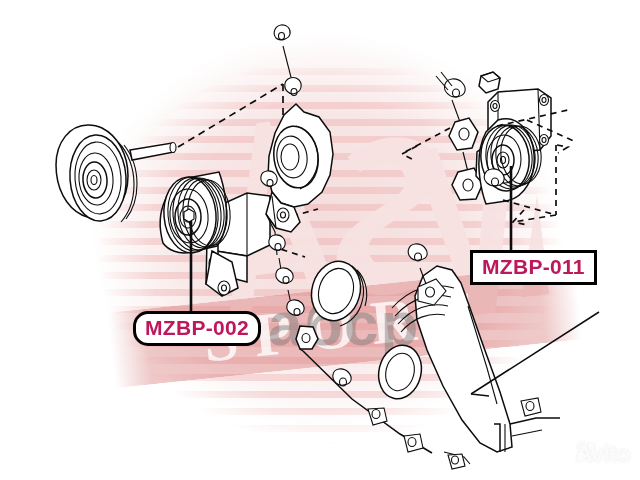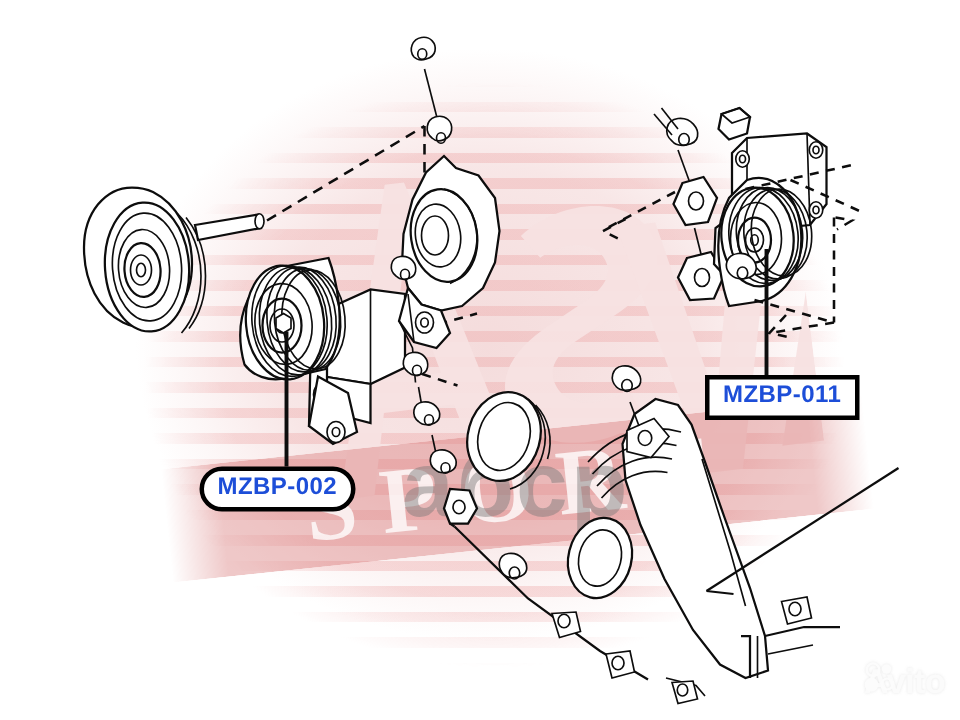--- a/index.html
+++ b/index.html
@@ -62,22 +62,22 @@
   #wm-avito .avito-text{
     font-size:23px;font-weight:bold;letter-spacing:-0.5px;
     color:#fbfbfb;
   }
   
   .callout{
     position:absolute;
     border:3px solid #000;
     background:#fff;
     padding:3px 9px 4px 9px;
-    font-size:16px;font-weight:bold;letter-spacing:0.3px;
-    color:#1d4ed8;line-height:1.05;white-space:nowrap;
+    font-size:21px;font-weight:bold;letter-spacing:0.3px;
+    color:#be185d;line-height:1.05;white-space:nowrap;
     font-family:"Liberation Sans", sans-serif;
   }
   #label-002{left:133px;top:311px;border-radius:15px;}
   #label-011{left:470px;top:250px;}
   svg{position:absolute;left:0;top:0;}
   .ln{stroke:#0d0d0d;fill:none;}
   .thin{stroke-width:1.1;}
   .med{stroke-width:1.5;}
   .thick{stroke-width:2.6;}
   .dash{stroke:#0d0d0d;fill:none;stroke-width:1.7;stroke-dasharray:7 5;}

